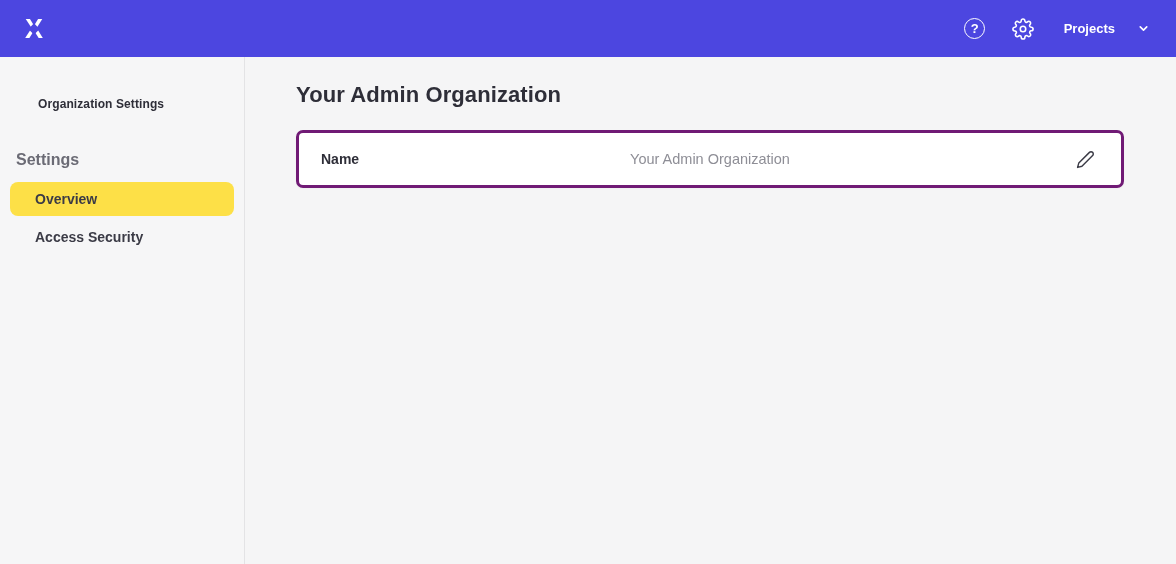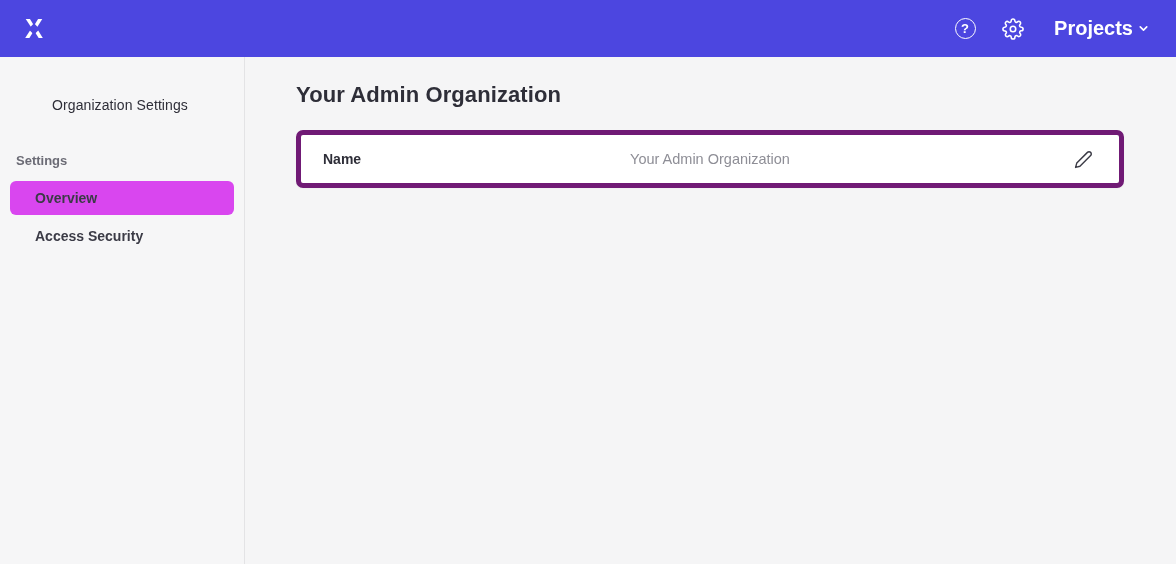--- a/index.html
+++ b/index.html
@@ -49,66 +49,66 @@
   .help-circle {
     width: 21px; height: 21px;
     border: 1.8px solid #ffffff;
     border-radius: 50%;
     display: flex; align-items: center; justify-content: center;
     color: #fff;
     font-size: 13px;
     font-weight: bold;
   }
   .projects-btn {
-    display: flex; align-items: center; gap: 4px;
+    display: flex; align-items: center; gap: 22px;
     color: #fff;
-    font-size: 20px;
+    font-size: 13px;
     font-weight: bold;
     cursor: pointer;
     padding: 8px 2px 8px 10px;
   }
 
   
   .page-body { flex: 1; display: flex; min-height: 0; }
 
   .sidebar {
     width: 245px;
     flex: 0 0 245px;
     background: #f6f6f7;
     border-right: 1px solid #e3e3e5;
     padding-top: 40px;
   }
   .sidebar-title {
-    font-size: 14px;
-    font-weight: normal;
-    color: #2e2e38;
-    padding-left: 52px;
+    font-size: 12px;
+    font-weight: bold;
+    color: #2e2e38;
+    padding-left: 38px;
     letter-spacing: 0.1px;
   }
   .sidebar-section-label {
     margin-top: 40px;
     padding-left: 16px;
-    font-size: 13px;
+    font-size: 16px;
     font-weight: bold;
     color: #6b6b75;
     margin-bottom: 13px;
   }
   .sidebar-nav { display: flex; flex-direction: column; gap: 4px; padding: 0 10px; }
   .nav-item {
     height: 34px;
     display: flex;
     align-items: center;
     padding-left: 25px;
     font-size: 14px;
     font-weight: bold;
     color: #3b3b46;
     border-radius: 8px;
     cursor: pointer;
   }
-  .nav-item.selected { background: #d946ef; border-radius: 6px; }
+  .nav-item.selected { background: #fde047; }
 
   
   .main {
     flex: 1;
     padding: 25px 0 12px 51px;
   }
   .page-title {
     font-size: 22px;
     font-weight: bold;
     color: #2e2e38;
@@ -118,21 +118,21 @@
     margin-top: 32px;
     font-size: 15px;
     font-weight: bold;
     color: #2e2e38;
   }
   .name-card {
     margin-top: 22px;
     width: 828px;
     height: 58px;
     background: #ffffff;
-    border: 5px solid #701a75;
+    border: 3px solid #701a75;
     border-radius: 7px;
     box-shadow: 0 1px 2px rgba(0,0,0,0.03);
     display: flex;
     align-items: center;
     padding: 0 22px;
     position: relative;
   }
   .name-label {
     font-size: 14px;
     font-weight: bold;

